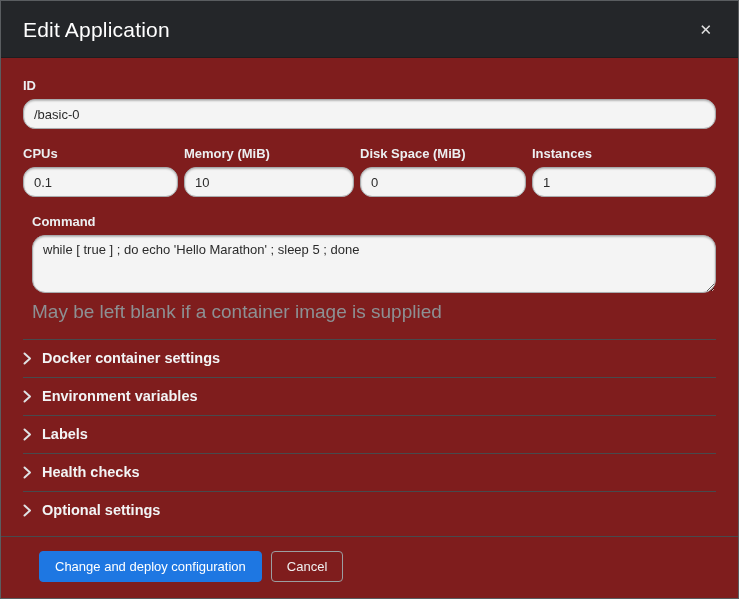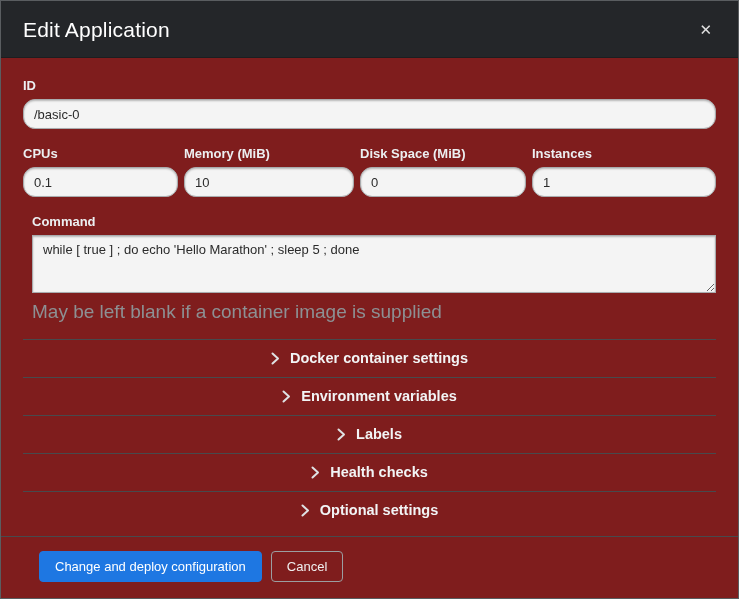--- a/index.html
+++ b/index.html
@@ -58,39 +58,38 @@
   .fields-row {
     display: grid;
     grid-template-columns: 155px 170px 166px 1fr;
     column-gap: 6px;
     margin-bottom: 17px;
   }
   .command-area {
     width: 100%; height: 58px;
     background: #f4f4f4;
     border: 1px solid #a9acae;
-    border-radius: 0;
+    border-radius: 13px;
     box-shadow: inset 0 1px 2px rgba(0,0,0,0.25);
     padding: 6px 10px;
     font-family: "Liberation Sans", sans-serif;
     font-size: 13px; color: #2b2b2b;
     resize: both; display: block;
   }
   .help-text {
     color: #8d9093; font-size: 19px;
     margin: 8px 0 16px 0;
   }
   
   .sections { border-top: 1px solid #474a4d; }
   .section-row {
     display: flex; align-items: center;
     padding: 10px 0 11px 0;
     border-bottom: 1px solid #474a4d;
     cursor: pointer;
-    justify-content: center;
   }
   .section-row:last-child { border-bottom: none; }
   .chev {
     width: 14px; flex: 0 0 14px;
     display: inline-flex; align-items: center;
     margin-right: 5px;
   }
   .section-label {
     color: #f2f4f5; font-size: 14.5px; font-weight: 700;
   }

